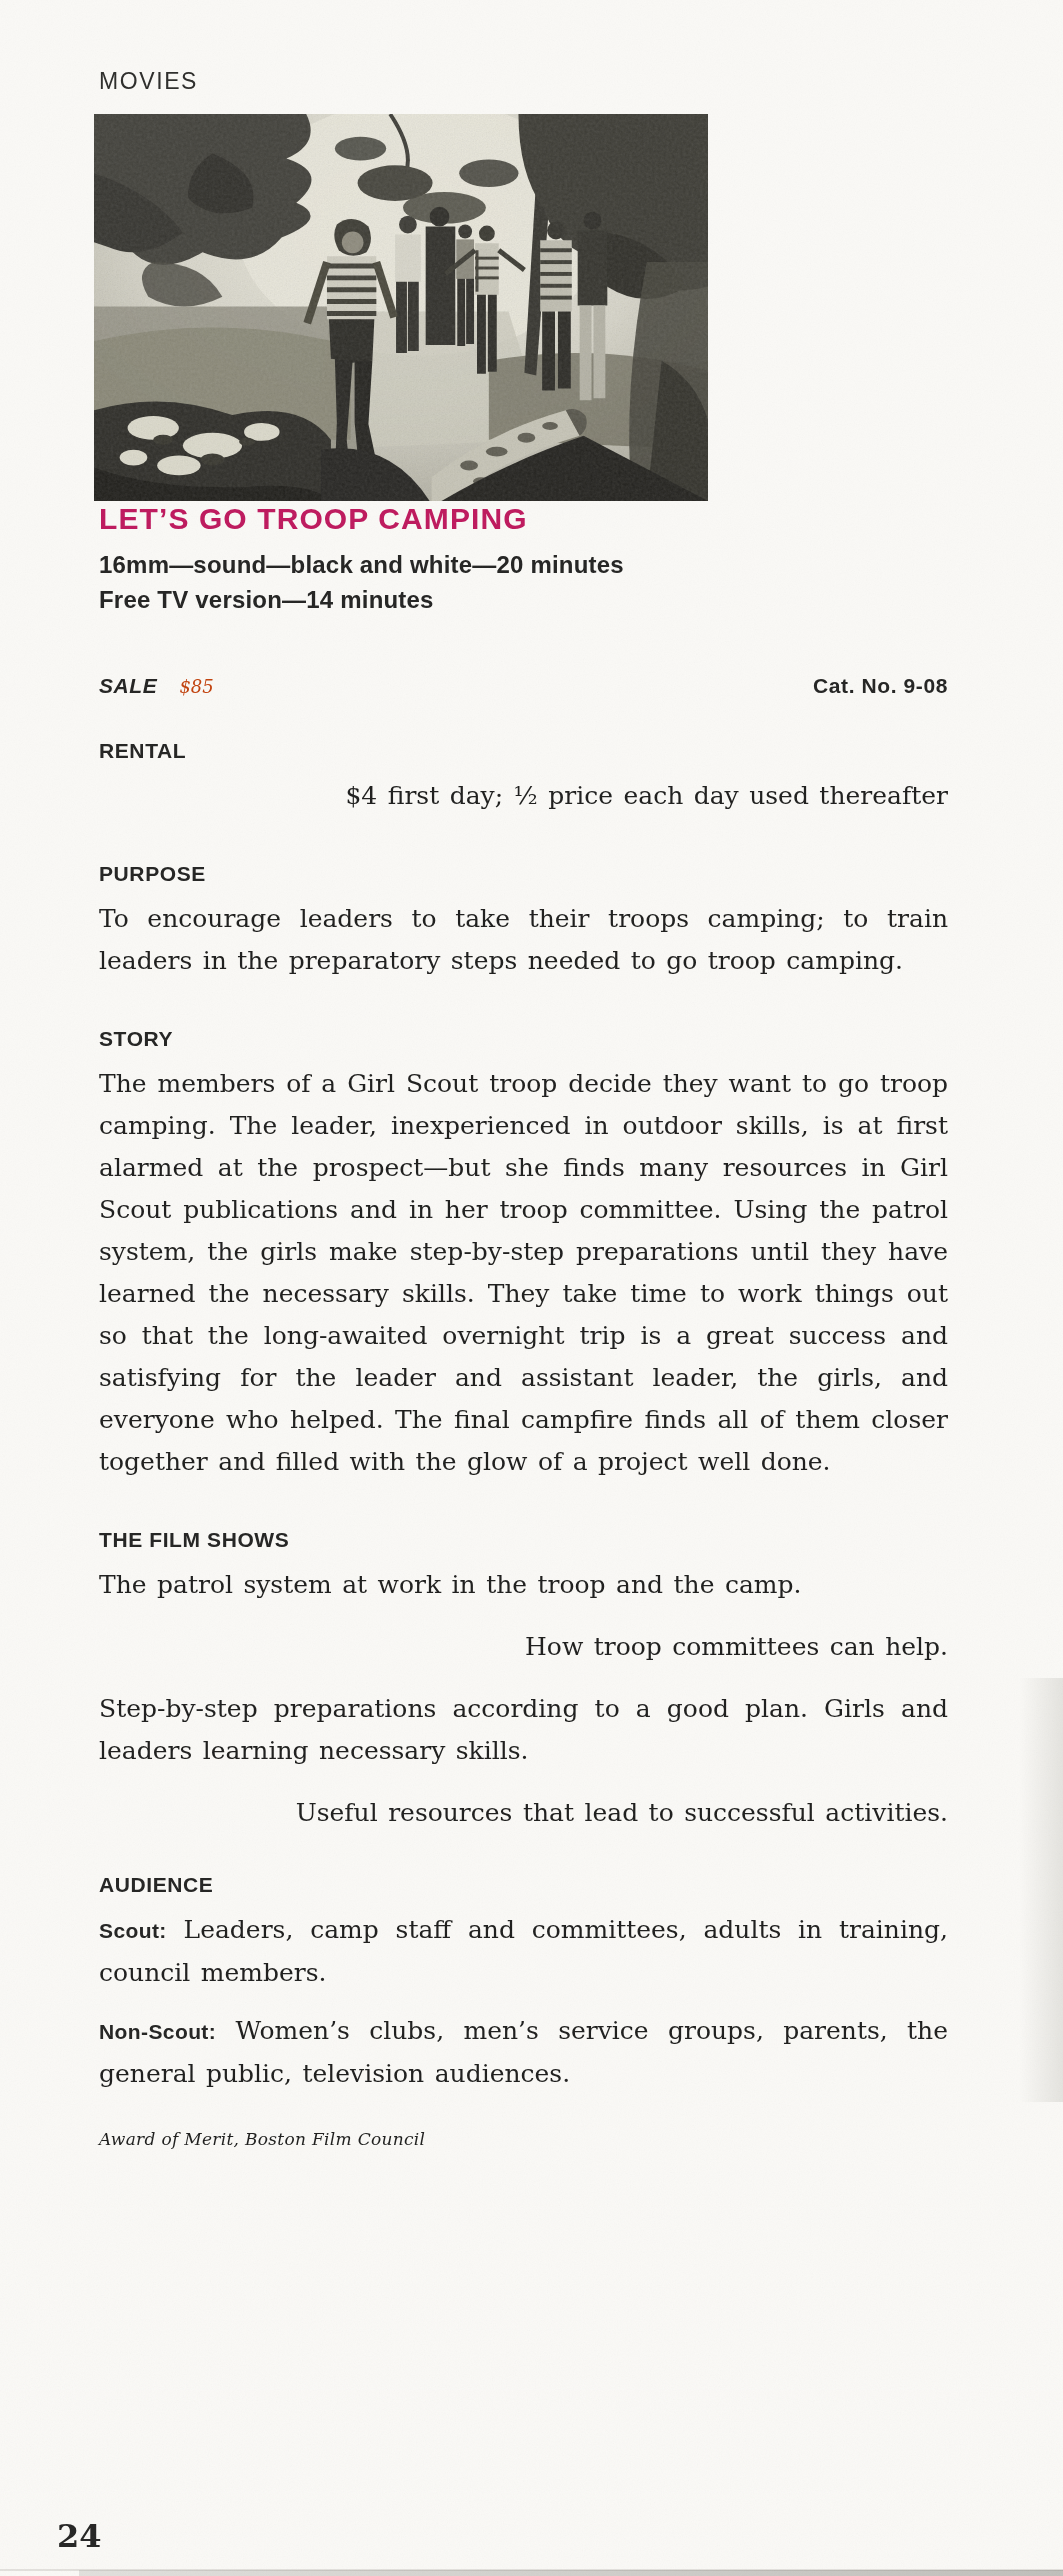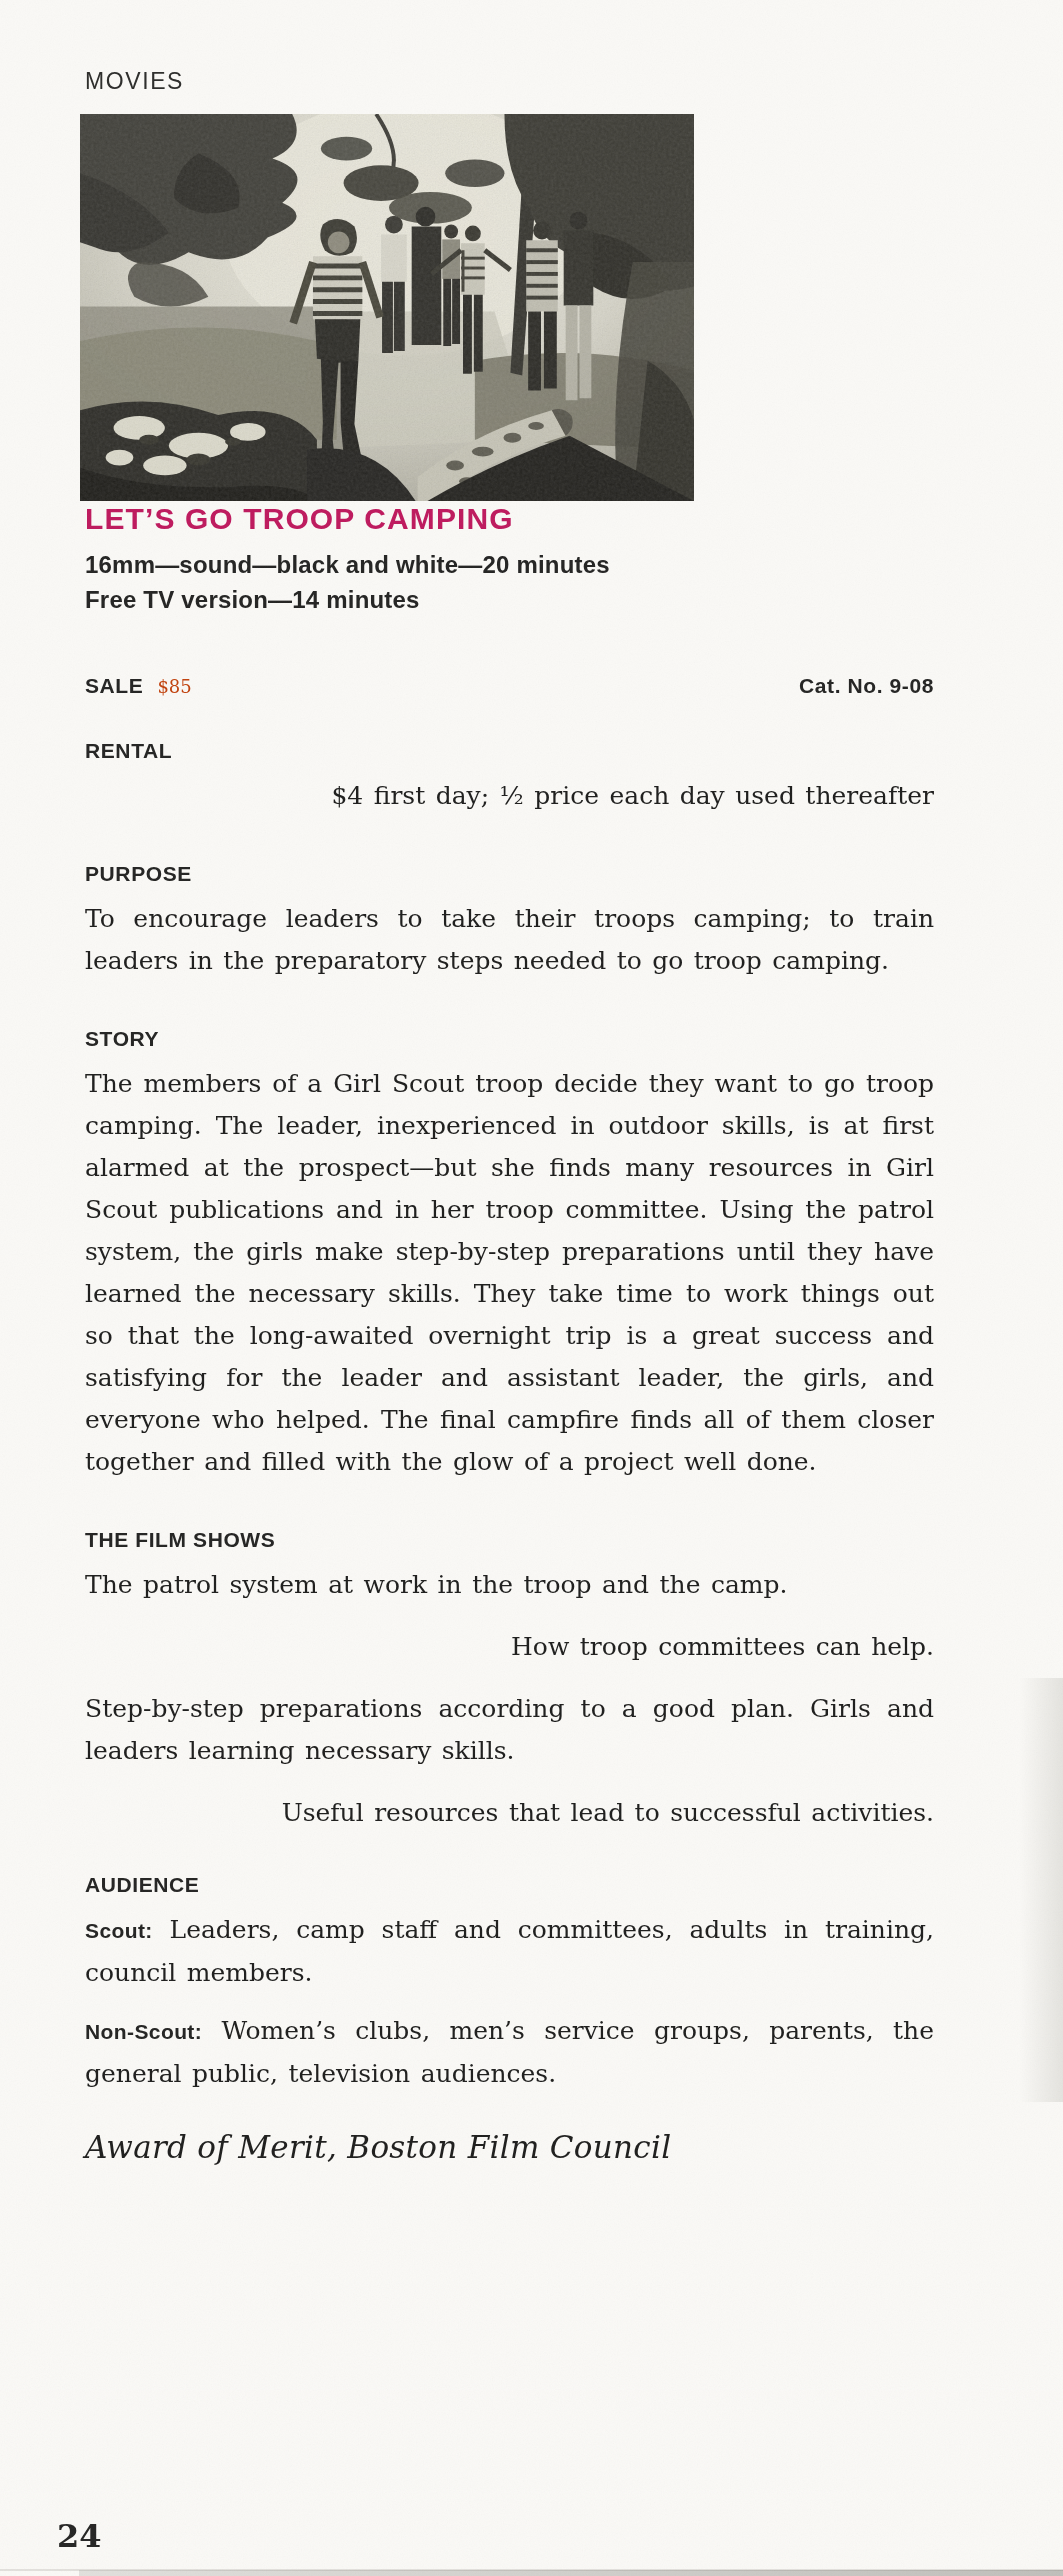--- a/index.html
+++ b/index.html
@@ -4,21 +4,21 @@
 <style>
   html,body{margin:0;padding:0;background:#e9e8e5;}
   .page{
     position:relative;
     width:1064px;height:2576px;
     background:#faf9f6;
     overflow:hidden;
     color:#1e1e1d;
     font-family:"DejaVu Serif",serif;
   }
-  .content{position:absolute;left:85px;top:67px;width:849px;}
+  .content{position:absolute;left:99px;top:67px;width:849px;}
   .kicker{
     font-family:"Liberation Sans",sans-serif;
     font-size:23px;font-weight:400;letter-spacing:1.6px;color:#2c2c2a;
     line-height:28px;
   }
   .photo{display:block;margin:19px 0 0 -5px;}
   .title{
     font-family:"Liberation Sans",sans-serif;
     font-weight:700;font-size:30px;letter-spacing:1.1px;color:#be185d;
     margin-top:0;line-height:36px;
@@ -26,34 +26,34 @@
   .subtitle{
     font-family:"Liberation Sans",sans-serif;
     font-weight:700;font-size:24px;letter-spacing:0.2px;color:#232322;
     line-height:35px;margin-top:10px;
   }
   .sale-row{display:flex;justify-content:space-between;align-items:baseline;margin-top:57px;}
   .h{
     font-family:"Liberation Sans",sans-serif;
     font-weight:700;font-size:21px;letter-spacing:0.6px;color:#232322;
   }
-  .sale-left{display:flex;align-items:baseline;gap:14px;}
+  .sale-left{display:flex;align-items:baseline;gap:22px;font-style:italic;}
   .price{font-size:18px;color:#c2410c;}
   .sec{margin-top:45px;}
   .body{
     font-size:25px;line-height:42px;text-align:justify;
     word-spacing:2.5px;color:#1d1d1c;margin:12px 0 0 0;
   }
   .body.single{text-align:right;}
   .runin{
     font-family:"Liberation Sans",sans-serif;
     font-weight:700;font-size:21px;letter-spacing:0.4px;color:#232322;
   }
   .award{
-    font-style:italic;font-size:31px;letter-spacing:0.3px;
+    font-style:italic;font-size:17px;letter-spacing:0.3px;
     margin-top:34px;color:#1d1d1c;
   }
   .pagenum{
     position:absolute;left:57px;top:2517px;
     font-family:"DejaVu Serif",serif;font-weight:700;font-size:32px;color:#242423;
   }
   .edge-bottom{
     position:absolute;left:79px;right:0;bottom:0;height:6px;
     background:linear-gradient(to right, rgba(150,149,143,0.25), rgba(120,119,113,0.45));
   }

